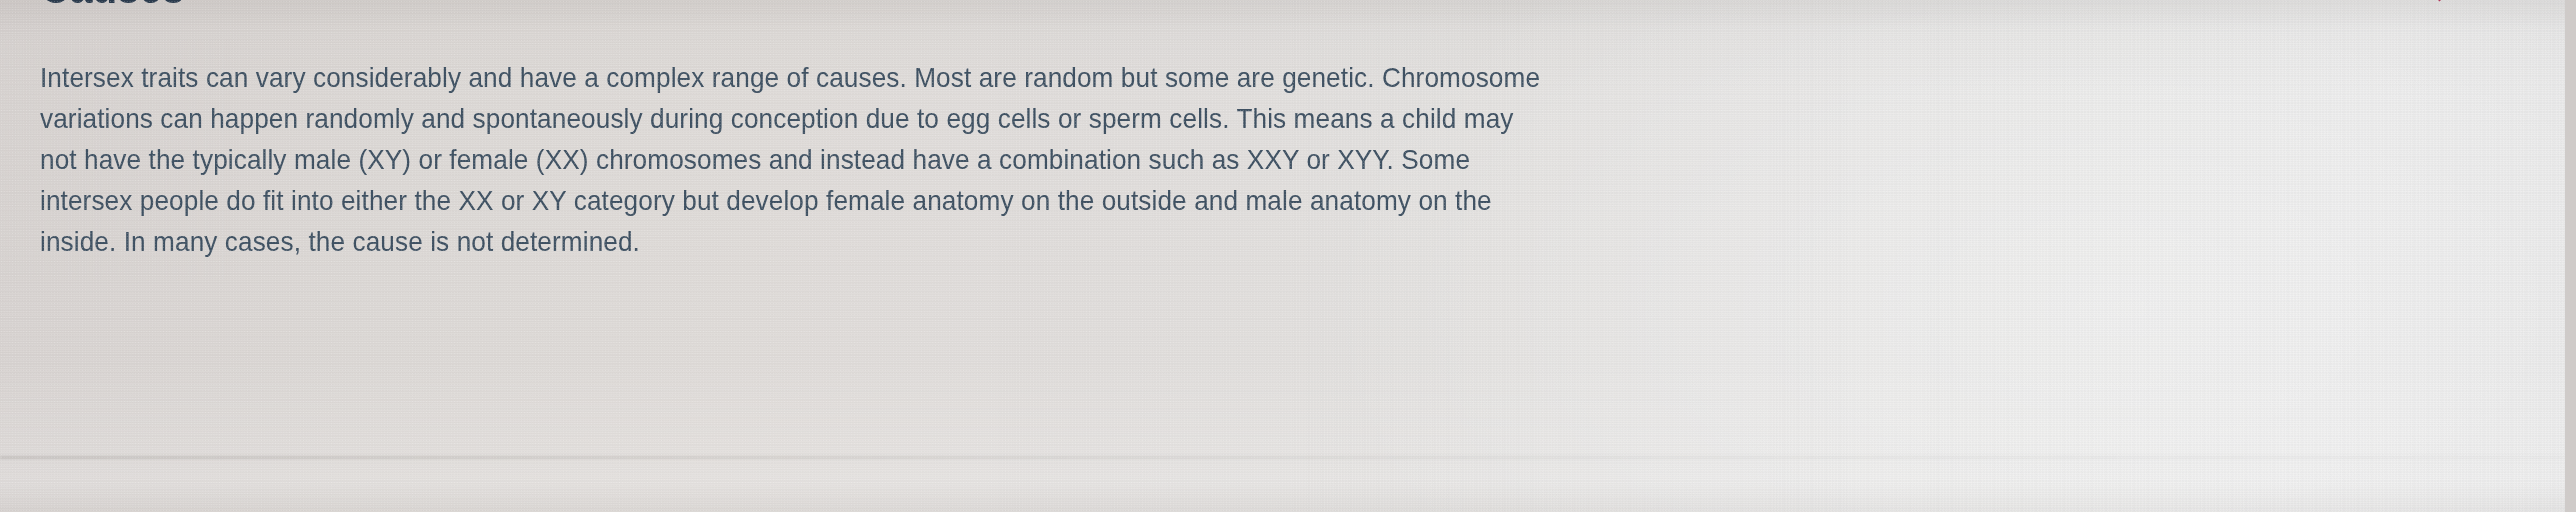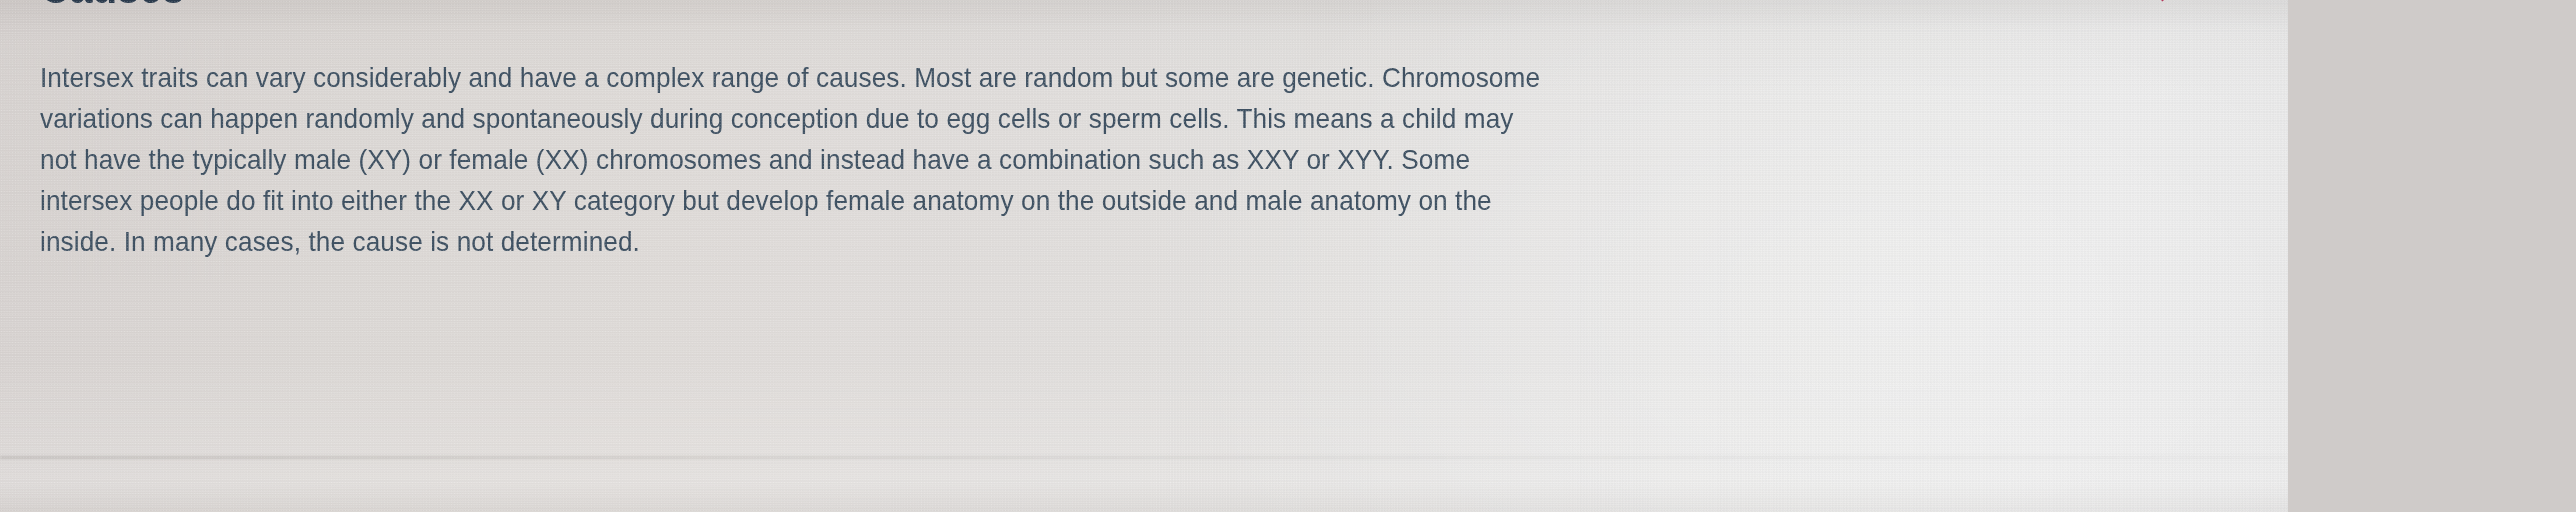--- a/index.html
+++ b/index.html
@@ -6,21 +6,21 @@
     margin: 0;
     padding: 0;
     background: #cfcbc9;
   }
   body {
     font-family: "Liberation Sans", sans-serif;
   }
 
   #screen {
     position: relative;
-    width: 2288px;
+    width: 2565px;
     height: 513px;
     overflow: hidden;
     background: #d9d5d3;
   }
 
   
   .bg-base {
     position: absolute;
     inset: 0;
     background:

